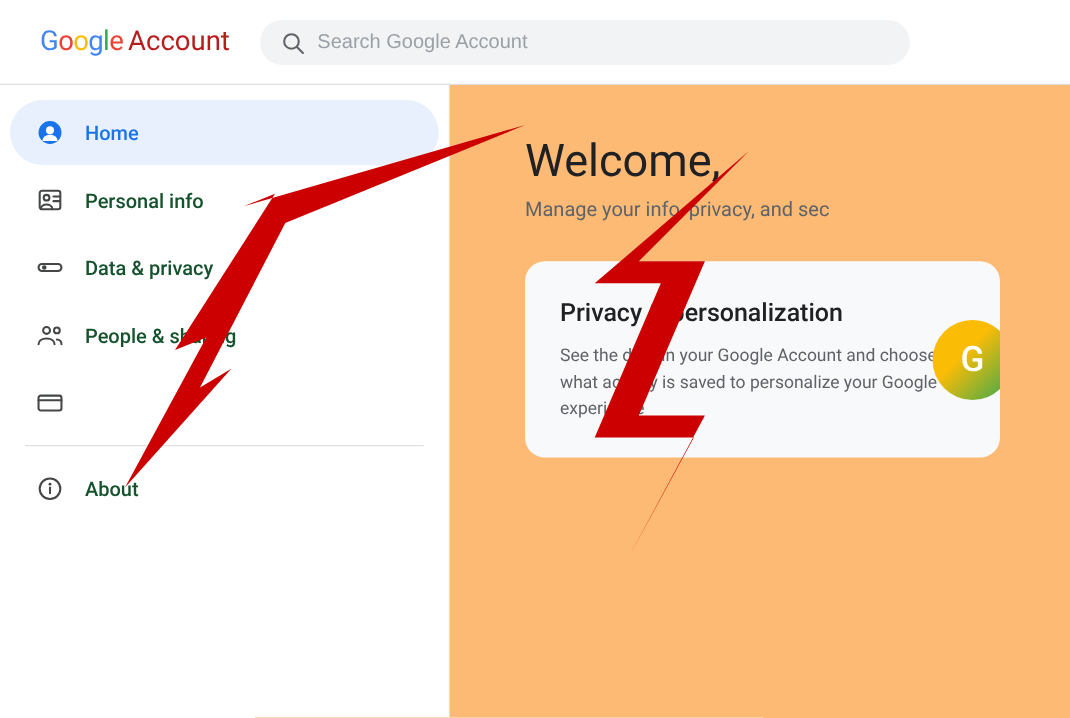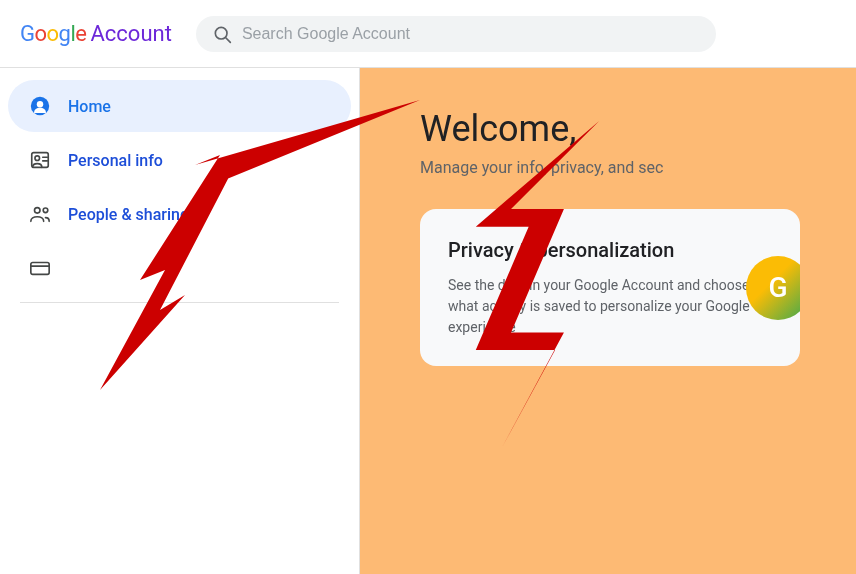--- a/index.html
+++ b/index.html
@@ -2,21 +2,21 @@
 <html><head>
   <meta charset="utf-8">
   <style>
     * { margin: 0; padding: 0; box-sizing: border-box; }
     body { font-family: 'Google Sans', Roboto, Arial, sans-serif; background: #fff; width: 856px; height: 574px; overflow: hidden; }
 
     
     .header {
       display: flex;
       align-items: center;
-      padding: 10px 20px;
+      padding: 10px 32px;
       border-bottom: 1px solid #e0e0e0;
       height: 68px;
       background: #fff;
     }
     .logo {
       display: flex;
       align-items: center;
       margin-right: 24px;
       gap: 0;
     }
@@ -24,21 +24,21 @@
       font-size: 22px;
       font-weight: 400;
       letter-spacing: -0.5px;
     }
     .g-blue { color: #4285F4; }
     .g-red { color: #EA4335; }
     .g-yellow { color: #FBBC05; }
     .g-green { color: #34A853; }
     .logo-account {
       font-size: 22px;
-      color: #6d28d9;
+      color: #b91c1c;
       font-weight: 400;
       margin-left: 4px;
     }
     .search-bar {
       display: flex;
       align-items: center;
       background: #f1f3f4;
       border-radius: 24px;
       padding: 8px 16px;
       width: 520px;
@@ -87,21 +87,21 @@
       height: 24px;
       display: flex;
       align-items: center;
       justify-content: center;
       color: #444746;
       flex-shrink: 0;
     }
     .nav-item.active .nav-icon { color: #1a73e8; }
     .nav-label {
       font-size: 16px;
-      color: #1d4ed8;
+      color: #14532d;
       font-weight: 500;
     }
     .nav-item.active .nav-label { color: #1a73e8; }
     .divider {
       height: 1px;
       background: #e0e0e0;
       margin: 8px 12px;
     }
 
     
@@ -220,20 +220,29 @@
             <rect x="3" y="4" width="18" height="16" rx="2"></rect>
             <circle cx="9" cy="10" r="2.5"></circle>
             <path d="M4 20c0-2.5 2.2-4 5-4s5 1.5 5 4"></path>
             <line x1="15" y1="9" x2="20" y2="9"></line>
             <line x1="15" y1="13" x2="20" y2="13"></line>
           </svg>
         </span>
         <span class="nav-label">Personal info</span>
       </div>
 
+      <div class="nav-item">
+        <span class="nav-icon">
+          <svg width="22" height="22" viewBox="0 0 24 24" fill="none" stroke="#444746" stroke-width="1.8" stroke-linecap="round" stroke-linejoin="round">
+            <rect x="2" y="9" width="20" height="6" rx="3"></rect>
+            <circle cx="7" cy="12" r="2" fill="#444746" stroke="none"></circle>
+          </svg>
+        </span>
+        <span class="nav-label">Data &amp; privacy</span>
+      </div>
 
 
       <div class="nav-item">
         <span class="nav-icon">
           <svg width="22" height="22" viewBox="0 0 24 24" fill="none" stroke="#444746" stroke-width="1.8" stroke-linecap="round" stroke-linejoin="round">
             <circle cx="9" cy="8" r="3"></circle>
             <path d="M2 20c0-3 3-5 7-5s7 2 7 5"></path>
             <circle cx="18" cy="8" r="2.5"></circle>
             <path d="M22 20c0-2.5-1.8-4-4-4"></path>
           </svg>
@@ -245,20 +254,30 @@
         <span class="nav-icon">
           <svg width="22" height="22" viewBox="0 0 24 24" fill="none" stroke="#444746" stroke-width="1.8" stroke-linecap="round" stroke-linejoin="round">
             <rect x="2" y="6" width="20" height="13" rx="2"></rect>
             <line x1="2" y1="10" x2="22" y2="10"></line>
           </svg>
         </span>
       </div>
 
       <div class="divider"></div>
 
+      <div class="nav-item">
+        <span class="nav-icon">
+          <svg width="22" height="22" viewBox="0 0 24 24" fill="none" stroke="#444746" stroke-width="1.8" stroke-linecap="round" stroke-linejoin="round">
+            <circle cx="12" cy="12" r="9"></circle>
+            <line x1="12" y1="8" x2="12" y2="8" stroke-width="2.5" stroke-linecap="round"></line>
+            <line x1="12" y1="11" x2="12" y2="16"></line>
+          </svg>
+        </span>
+        <span class="nav-label">About</span>
+      </div>
 
     </nav>
 
     <main class="main" style="position:relative;">
       <h1 class="welcome-text">Welcome,</h1>
       <p class="subtitle-text">Manage your info, privacy, and sec</p>
 
       <div class="card">
         <div class="card-title">Privacy &amp; personalization</div>
         <div class="card-text">See the data in your Google Account and choose what activity is saved to personalize your Google experience</div>

